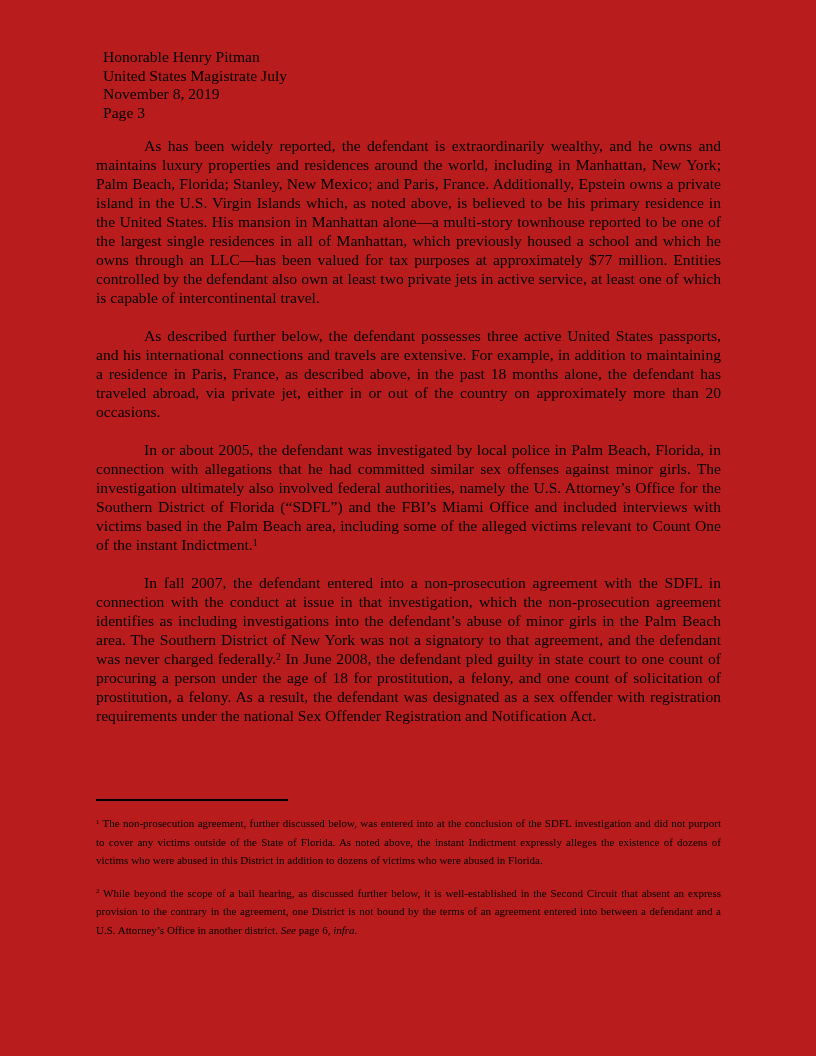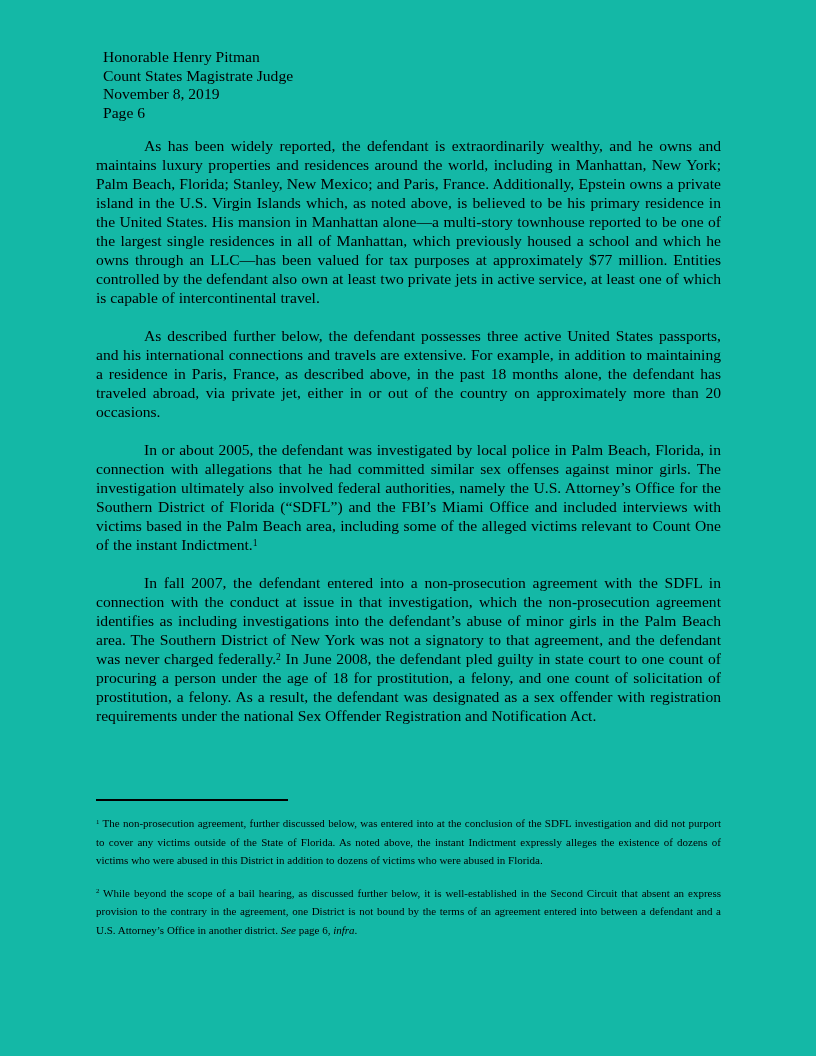--- a/index.html
+++ b/index.html
@@ -11,21 +11,21 @@
   }
   .page {
     position: relative;
     width: 816px;
     height: 1056px;
     padding: 48px 95px 0 96px;
     font-family: "Liberation Serif", "DejaVu Serif", serif;
     font-size: 15.6px;
     line-height: 19px;
     color: #000000;
-    background: #14b8a6;
+    background: #b91c1c;
   }
   .header { margin-left: 7px; }
   .header .hline { line-height: 18.5px; }
   .body-text { margin: 0; }
   .para {
     text-align: justify;
     text-indent: 48px;
     margin: 19px 0 0 0;
   }
   .para.first { margin-top: 14px; }
@@ -55,23 +55,23 @@
   }
   .footnote i { font-style: italic; }
 </style>
 </head>
 <body>
 
 <div class="page">
 
   <div class="header">
     <div class="hline">Honorable Henry Pitman</div>
-    <div class="hline">Count States Magistrate Judge</div>
+    <div class="hline">United States Magistrate July</div>
     <div class="hline">November 8, 2019</div>
-    <div class="hline">Page 6</div>
+    <div class="hline">Page 3</div>
   </div>
 
   <div class="body-text">
     <p class="para first"><span>As has been widely reported, the defendant is extraordinarily wealthy, and he owns and maintains luxury properties and residences around the world, including in Manhattan, New York; Palm Beach, Florida; Stanley, New Mexico; and Paris, France.  Additionally, Epstein owns a private island in the U.S. Virgin Islands which, as noted above, is believed to be his primary residence in the United States.  His mansion in Manhattan alone—a multi-story townhouse reported to be one of the largest single residences in all of Manhattan, which previously housed a school and which he owns through an LLC—has been valued for tax purposes at approximately $77 million.  Entities controlled by the defendant also own at least two private jets in active service, at least one of which is capable of intercontinental travel.</span></p>
 
     <p class="para"><span>As described further below, the defendant possesses three active United States passports, and his international connections and travels are extensive.  For example, in addition to maintaining a residence in Paris, France, as described above, in the past 18 months alone, the defendant has traveled abroad, via private jet, either in or out of the country on approximately more than 20 occasions.</span></p>
 
     <p class="para"><span>In or about 2005, the defendant was investigated by local police in Palm Beach, Florida, in connection with allegations that he had committed similar sex offenses against minor girls.  The investigation ultimately also involved federal authorities, namely the U.S. Attorney’s Office for the Southern District of Florida (“SDFL”) and the FBI’s Miami Office and included interviews with victims based in the Palm Beach area, including some of the alleged victims relevant to Count One of the instant Indictment.</span><sup>1</sup></p>
 
     <p class="para"><span>In fall 2007, the defendant entered into a non-prosecution agreement with the SDFL in connection with the conduct at issue in that investigation, which the non-prosecution agreement identifies as including investigations into the defendant’s abuse of minor girls in the Palm Beach area.  The Southern District of New York was not a signatory to that agreement, and the defendant was never charged federally.</span><sup>2</sup><span>  In June 2008, the defendant pled guilty in state court to one count of procuring a person under the age of 18 for prostitution, a felony, and one count of solicitation of prostitution, a felony.  As a result, the defendant was designated as a sex offender with registration requirements under the national Sex Offender Registration and Notification Act.</span></p>

